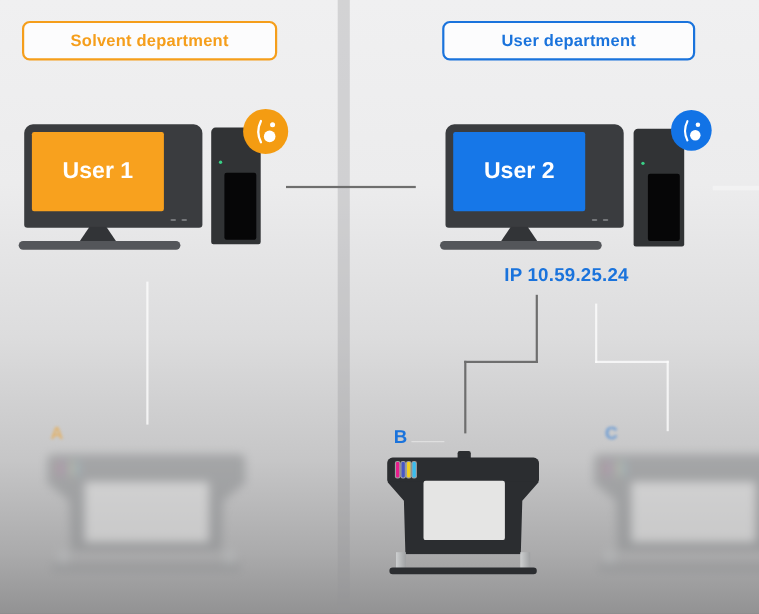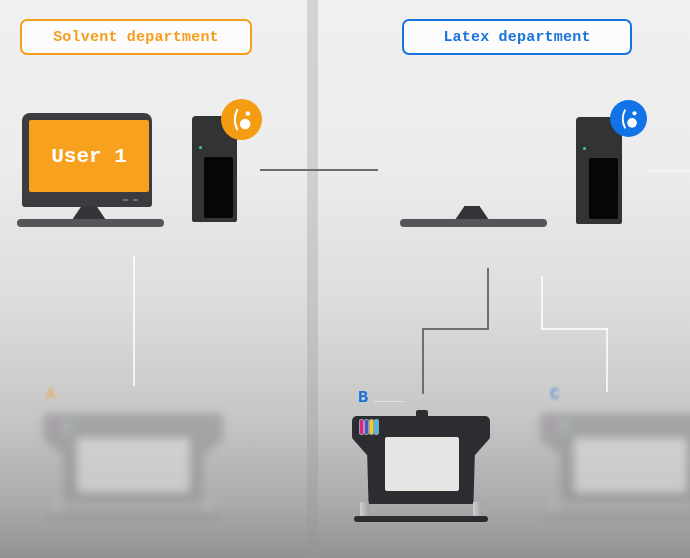--- a/index.html
+++ b/index.html
@@ -1,30 +1,30 @@
 <!DOCTYPE html>
 <html><head>
 <meta charset="utf-8">
 <style>
   html,body{margin:0;padding:0;background:#888;}
   .page{
     position:relative;width:690px;height:558px;overflow:hidden;
-    font-family:Liberation Mono, monospace;
+    font-family:Liberation Sans, sans-serif;
     background:linear-gradient(180deg,#f0f0f1 0%,#ececed 30%,#dcdcdd 55%,#c6c6c7 75%,#ababac 90%,#929293 100%);
   }
   .divider{position:absolute;top:0;width:11px;height:558px;background:rgba(150,150,152,.32);}
   .dept-box{
     position:absolute;top:19px;height:32px;border:2px solid;border-radius:7px;
     background:#fcfcfd;display:flex;align-items:center;justify-content:center;
     font-weight:bold;font-size:15px;letter-spacing:.2px;
   }
   .connector{position:absolute;background:#6e6e6e;}
   .ghost-line{position:absolute;background:rgba(252,252,252,.8);filter:blur(.7px);}
   
-  .monitor-frame{position:absolute;width:130px;height:94px;background:#3a3c3f;border-radius:8px 8px 3px 3px;}
+  .monitor-frame{position:absolute;width:162px;height:94px;background:#3a3c3f;border-radius:8px 8px 3px 3px;}
   .screen{position:absolute;left:7px;top:7px;width:120px;height:72px;border-radius:2px;
     display:flex;align-items:center;justify-content:center;color:#fff;font-weight:bold;font-size:21px;}
   .ind-dot{position:absolute;bottom:6px;width:5px;height:2px;background:#75777a;border-radius:1px;}
   .stand{position:absolute;width:34px;height:14px;background:#323437;
     clip-path:polygon(28% 0,72% 0,100% 100%,0 100%);}
   .mon-base{position:absolute;width:147px;height:8px;background:#54565a;border-radius:4px;}
   
   .tower{position:absolute;background:#313335;border-radius:4px 4px 2px 2px;}
   .tower-inset{position:absolute;background:#060607;border-radius:2px;}
   .led{position:absolute;width:3px;height:3px;border-radius:50%;background:#3ad187;}
@@ -55,21 +55,21 @@
 <body>
 
 <div class="page">
 
   <div class="divider" style="left:307px;"></div>
 
   <div class="dept-box" style="left: 20px; width: 228px; border-color: rgb(245, 158, 27); color: rgb(245, 158, 27);">
     <span>Solvent department</span>
   </div>
   <div class="dept-box" style="left: 402px; width: 226px; border-color: rgb(26, 115, 220); color: rgb(26, 115, 220);">
-    <span>Latex department</span>
+    <span>User department</span>
   </div>
 
   <div class="connector" style="left:260px;top:169px;width:118px;height:2px;"></div>
 
   <div class="ghost-line" style="left:648px;top:169px;width:42px;height:4px;opacity:.5;"></div>
 
   <div class="monitor-frame" style="left:22px;top:113px;">
     <div class="screen" style="background: rgb(248, 161, 30);">
       <span>User 1</span>
     </div>
@@ -84,34 +84,42 @@
     <div class="tower-inset" style="left:12px;top:41px;width:29px;height:61px;"></div>
   </div>
   <div class="badge" style="left: 221px; top: 99px; width: 41px; height: 41px; background: rgb(244, 156, 18);">
     <svg viewBox="0 0 40 40">
       <path d="M15 9 q-5.5 11 0 22" stroke="#fff" fill="none" stroke-width="2.4" stroke-linecap="round"></path>
       <circle cx="24" cy="25" r="6" fill="#fff"></circle>
       <circle cx="27" cy="13" r="2.6" fill="#fff"></circle>
     </svg>
   </div>
 
+  <div class="monitor-frame" style="left:405px;top:113px;">
+    <div class="screen" style="background: rgb(22, 119, 232);">
+      <span>User 2</span>
+    </div>
+    <div class="ind-dot" style="right:24px;"></div>
+    <div class="ind-dot" style="right:14px;"></div>
+  </div>
   <div class="stand" style="left:455px;top:206px;"></div>
   <div class="mon-base" style="left:400px;top:219px;"></div>
 
   <div class="tower" style="left:576px;top:117px;width:46px;height:107px;">
     <div class="led" style="left:7px;top:30px;"></div>
     <div class="tower-inset" style="left:13px;top:41px;width:29px;height:61px;"></div>
   </div>
   <div class="badge" style="left: 610px; top: 100px; width: 37px; height: 37px; background: rgb(18, 115, 230);">
     <svg viewBox="0 0 40 40">
       <path d="M15 9 q-5.5 11 0 22" stroke="#fff" fill="none" stroke-width="2.4" stroke-linecap="round"></path>
       <circle cx="24" cy="25" r="6" fill="#fff"></circle>
       <circle cx="27" cy="13" r="2.6" fill="#fff"></circle>
     </svg>
   </div>
+  <div class="ip-label" style="left: 439px; top: 240px; color: rgb(26, 115, 220);">IP 10.59.25.24</div>
 
   <div class="connector" style="left:487px;top:268px;width:2px;height:62px;"></div>
   <div class="connector" style="left:422px;top:328px;width:67px;height:2px;"></div>
   <div class="connector" style="left:422px;top:328px;width:2px;height:66px;"></div>
 
   <div class="printer-tag" style="left: 358px; top: 388px; color: rgb(26, 115, 220);">B</div>
   <div class="ghost-line" style="left:374px;top:401px;width:30px;height:1px;opacity:.6;"></div>
 
   <div class="p-nub" style="left:416px;top:410px;width:12px;height:8px;"></div>
   <div class="printer" style="left:352px;top:416px;width:138px;height:106px;">

